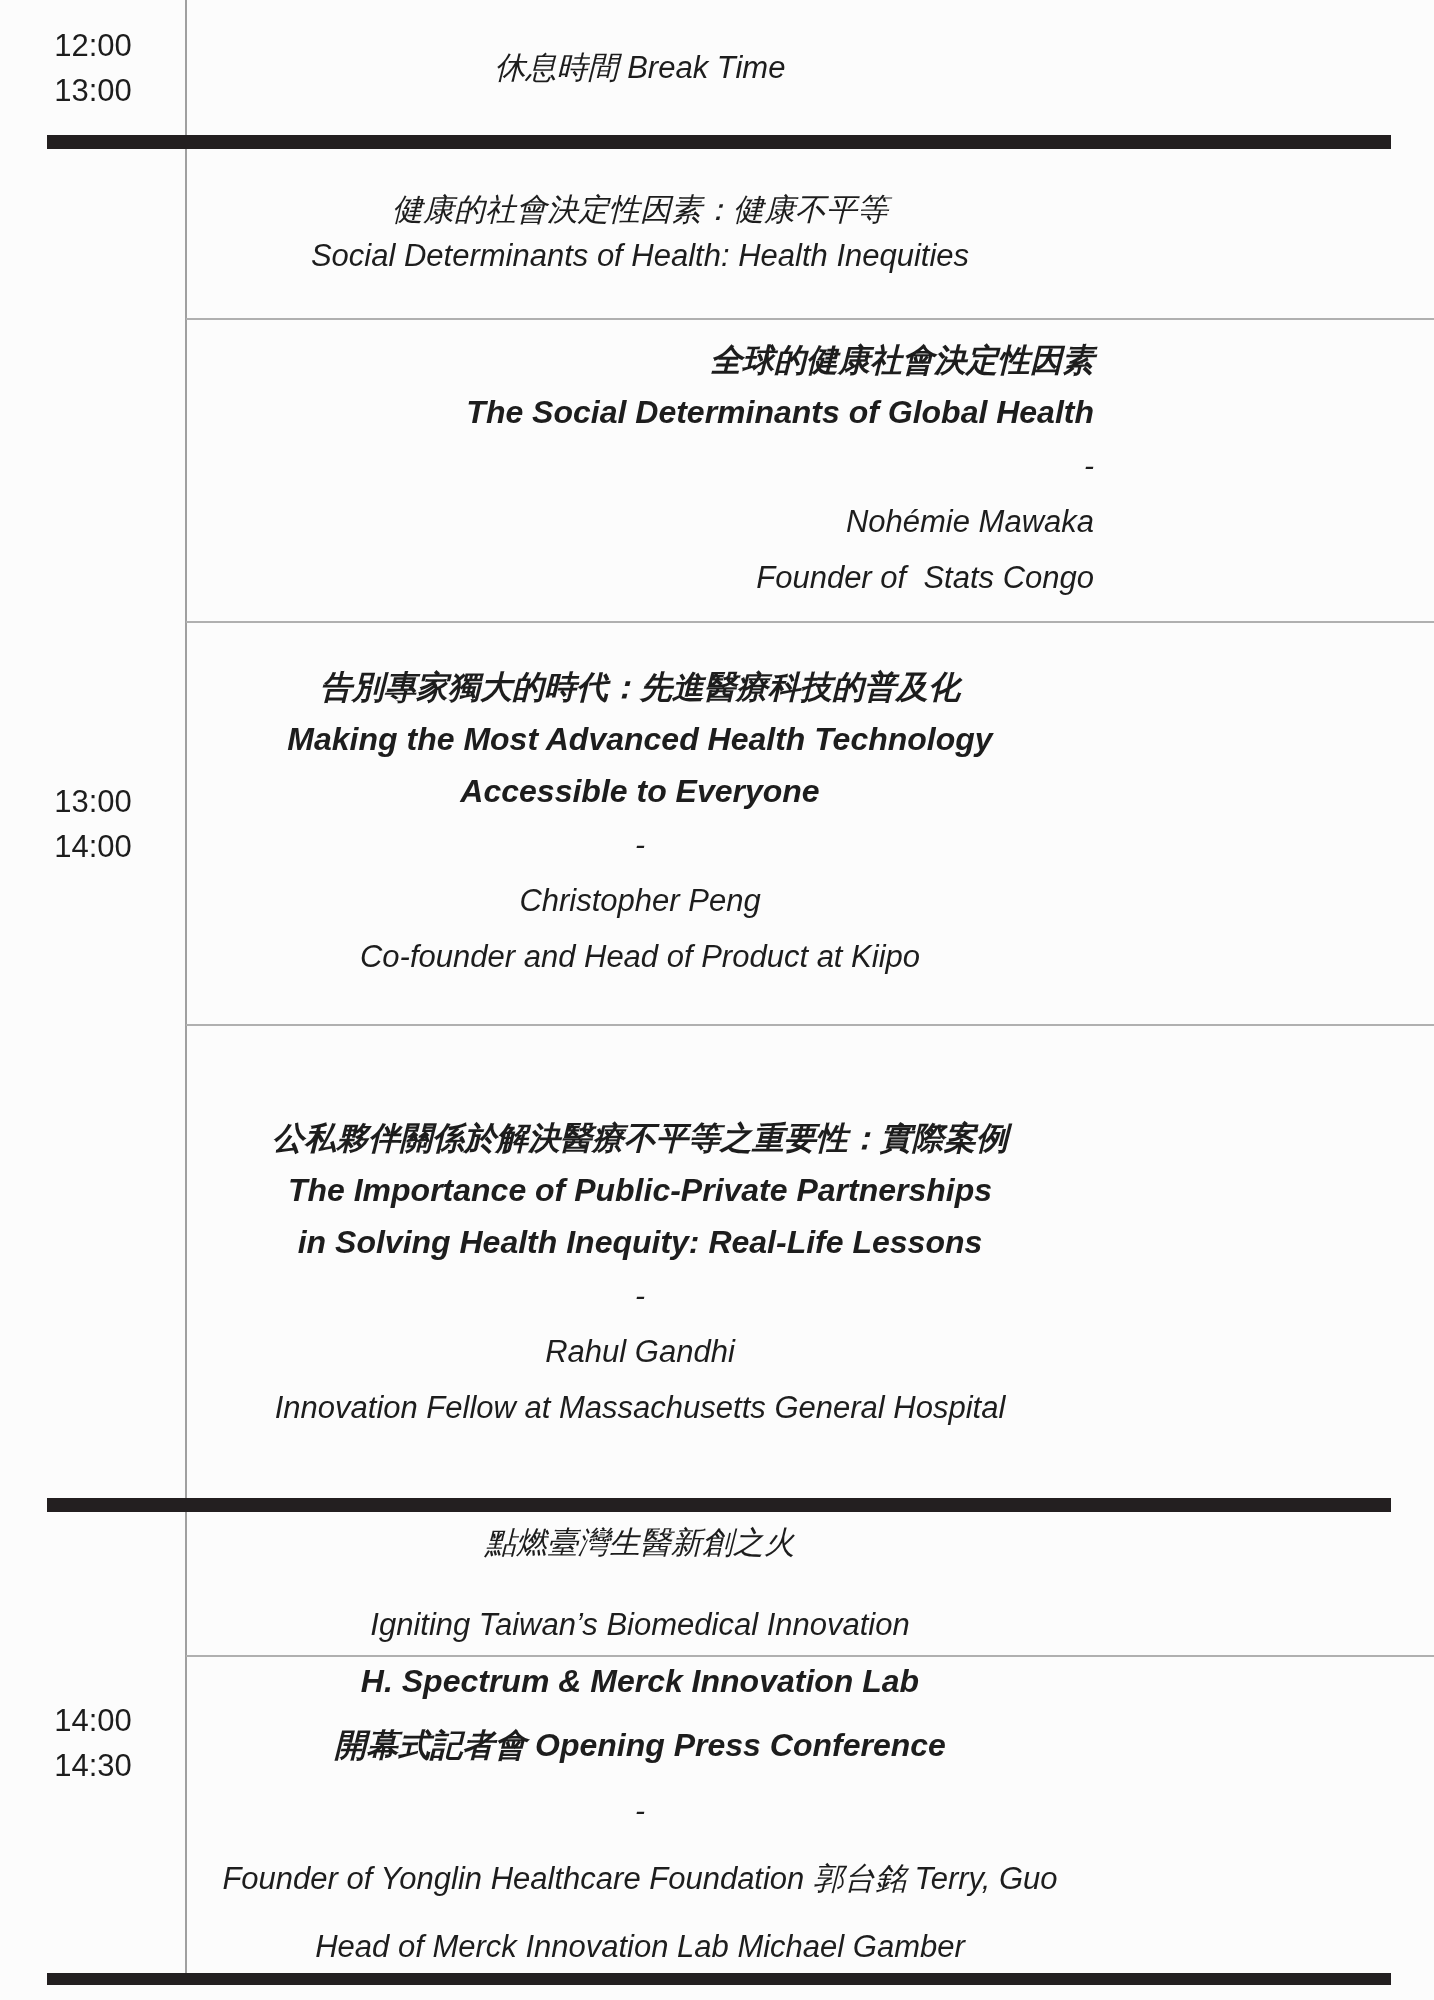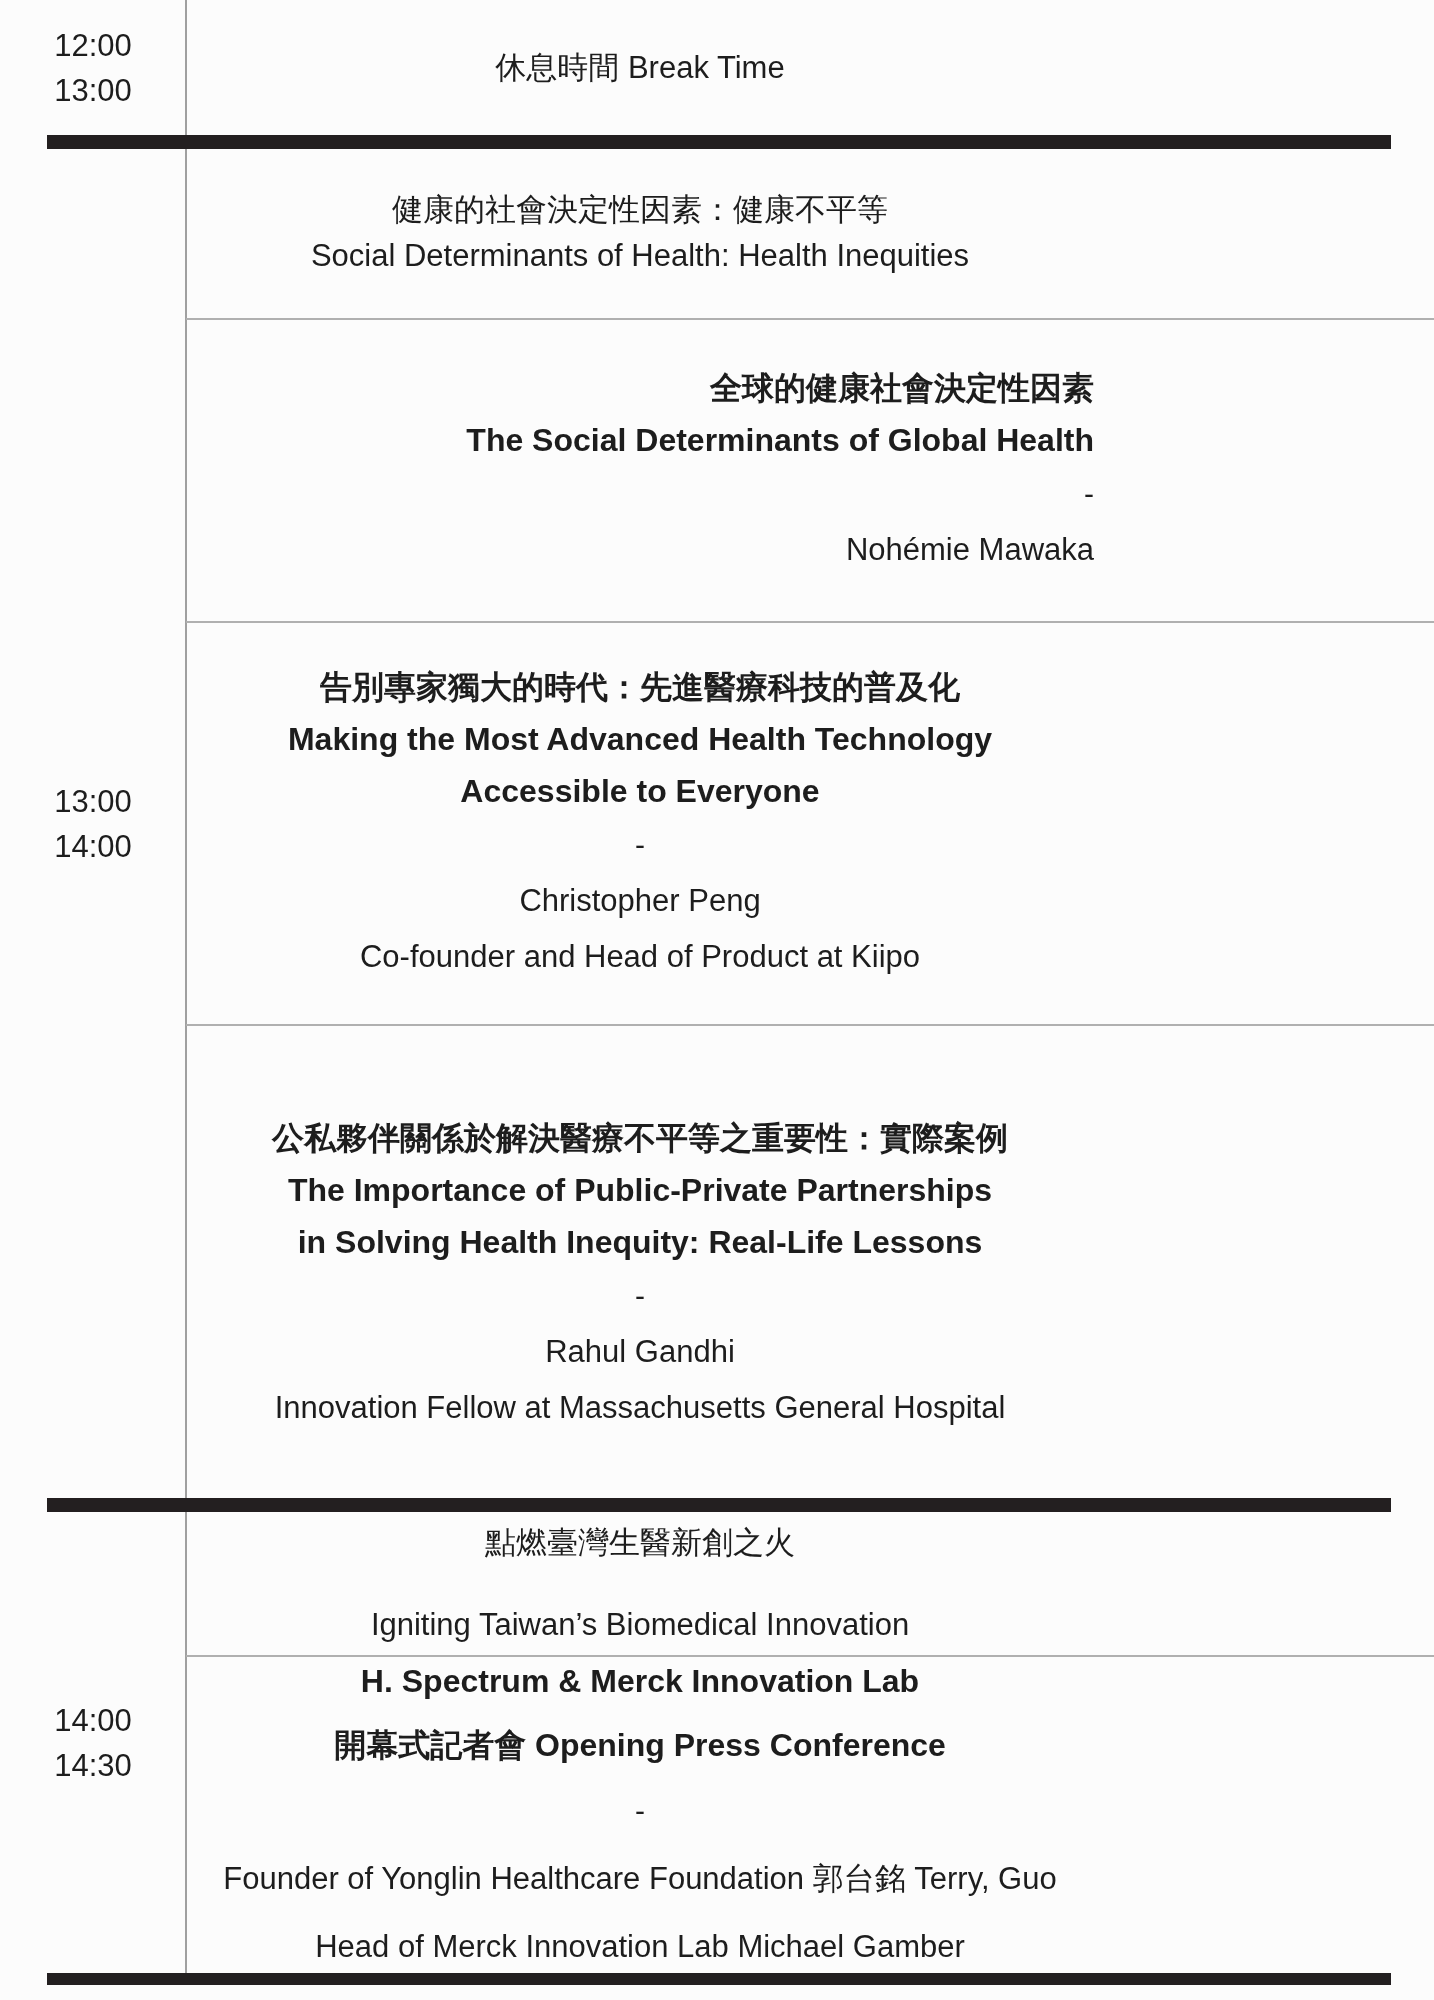--- a/index.html
+++ b/index.html
@@ -66,20 +66,21 @@
     display: flex;
     flex-direction: column;
   }
   .block {
     display: flex;
     flex-direction: column;
     align-items: center;
     justify-content: center;
     text-align: center;
     padding-right: 340px; 
+    font-style: italic;
   }
   .row-break .content-cell { justify-content: center; }
   .break-block { height: 100%; font-size: 31px; line-height: 45px; }
   .track-header { height: 171px; font-size: 31px; line-height: 46px; }
   .track-header-sm { height: 143px; font-size: 31px; line-height: 46px; gap: 36px; }
   .divider {
     height: 2px;
     width: 100%;
     background: var(--thin-divider-color);
     flex: 0 0 2px;
@@ -138,20 +139,21 @@
         <div>Social Determinants of Health: Health Inequities</div>
       </div>
 
       <div class="divider"></div>
 
       <div class="block session-a">
         <div class="s-title">全球的健康社會決定性因素</div>
         <div class="s-title">The Social Determinants of Global Health</div>
         <div class="s-dash">-</div>
         <div class="s-speaker">Nohémie Mawaka</div>
+        <div class="s-speaker">Founder of  Stats Congo</div>
       </div>
 
       <div class="divider"></div>
 
       <div class="block session-b">
         <div class="s-title">告別專家獨大的時代：先進醫療科技的普及化</div>
         <div class="s-title">Making the Most Advanced Health Technology</div>
         <div class="s-title">Accessible to Everyone</div>
         <div class="s-dash">-</div>
         <div class="s-speaker">Christopher Peng</div>

